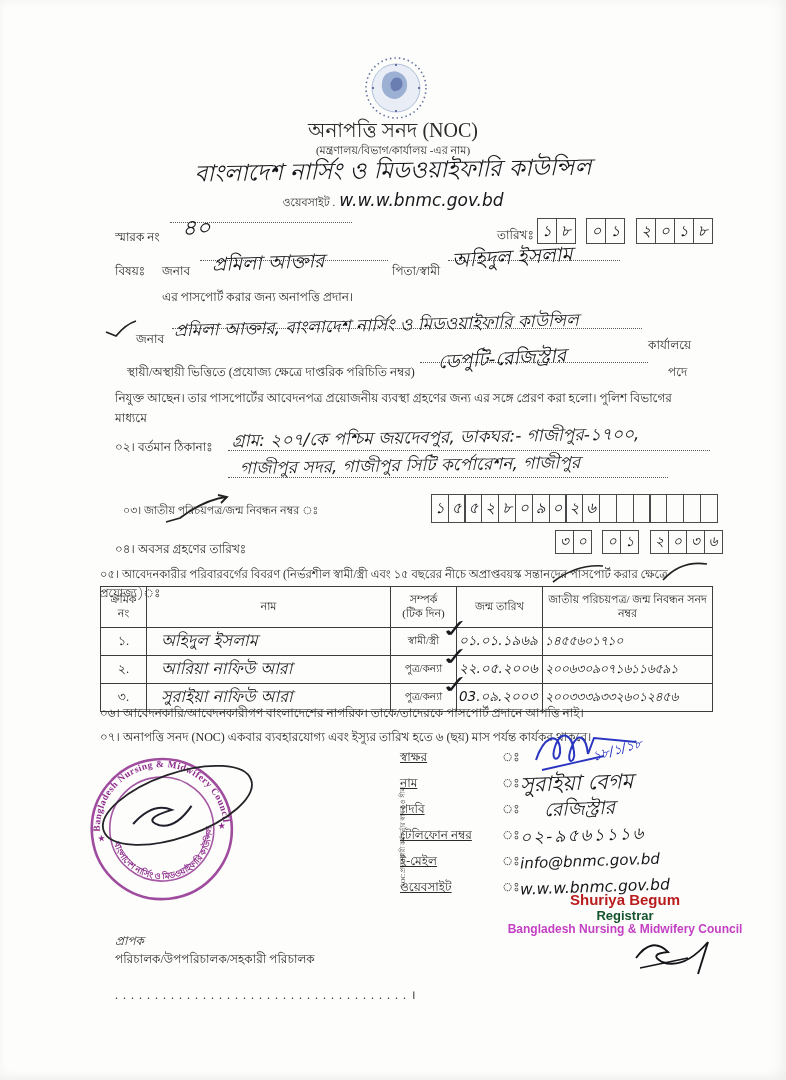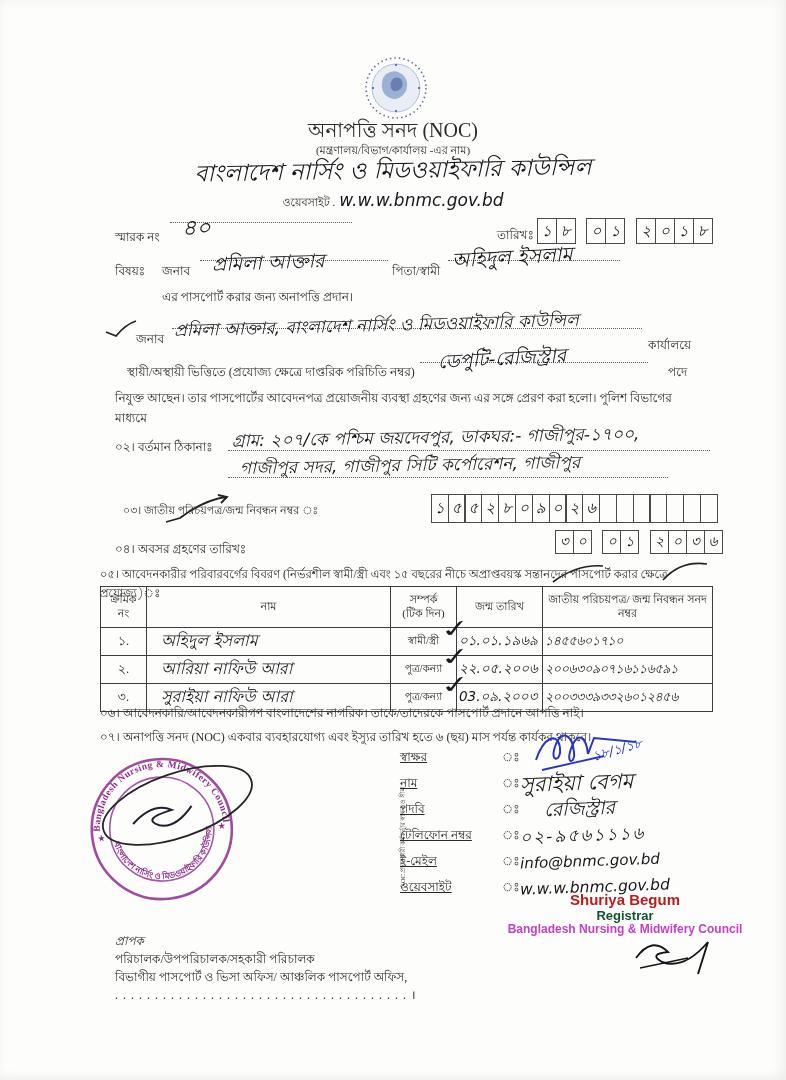--- a/index.html
+++ b/index.html
@@ -283,16 +283,15 @@
   <div class="abs stampline" style="left:500px;top:891px;width:250px;font-size:15px;color:#b91c1c;text-align:center;">Shuriya Begum</div>
   <div class="abs stampline" style="left:500px;top:908px;width:250px;font-size:13px;color:#14532d;">Registrar</div>
   <div class="abs stampline" style="left:490px;top:922px;width:270px;font-size:12px;color:#c33fc3;">Bangladesh Nursing &amp; Midwifery Council</div>
   <svg class="abs" style="left:630px;top:928px;" width="90" height="50">
     <path d="M6,30 q16,-22 32,-6 q-20,2 -6,10 q22,8 46,-20 l-10,32" fill="none" stroke="#15151a" stroke-width="1.9"></path>
     <path d="M10,40 L58,30" fill="none" stroke="#15151a" stroke-width="1.4"></path>
   </svg>
 
   <div class="abs printed" style="left:115px;top:932px;font-size:12px;font-style:italic;">প্রাপক</div>
   <div class="abs printed" style="left:115px;top:950px;font-size:12px;">পরিচালক/উপপরিচালক/সহকারী পরিচালক</div>
-  <div class="abs printed" style="left:115px;top:968px;font-size:12px;">বিভাগীয় পাসপোর্ট ও ভিসা অফিস/ আঞ্চলিক পাসপোর্ট অফিস,</div>
   <div class="abs printed" style="left:115px;top:986px;font-size:12px;letter-spacing:1px;">. . . . . . . . . . . . . . . . . . . . . . . . . . . . . . . . . . . . . ।</div>
 
 </div>
 
 </body></html>

